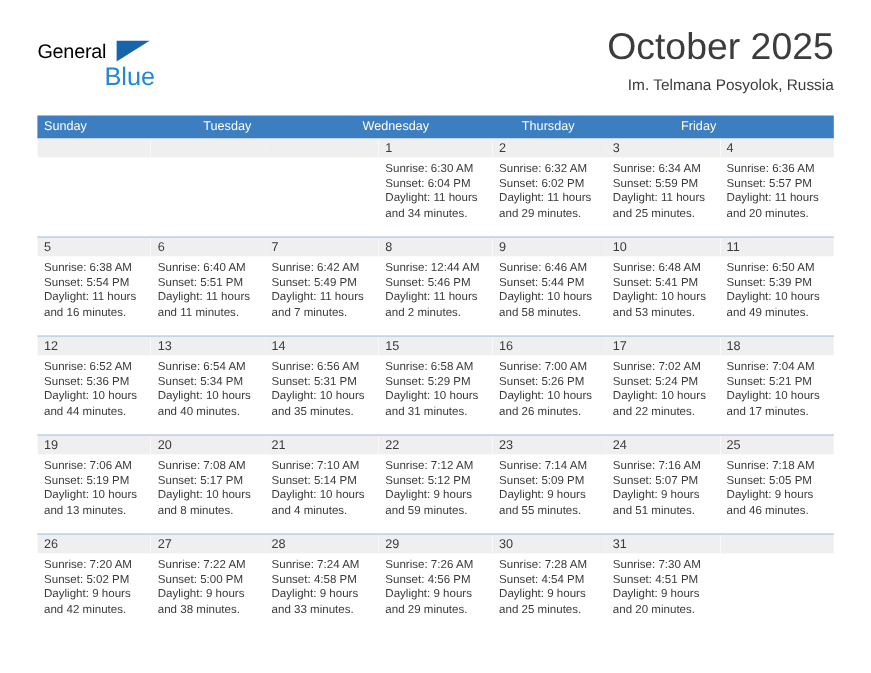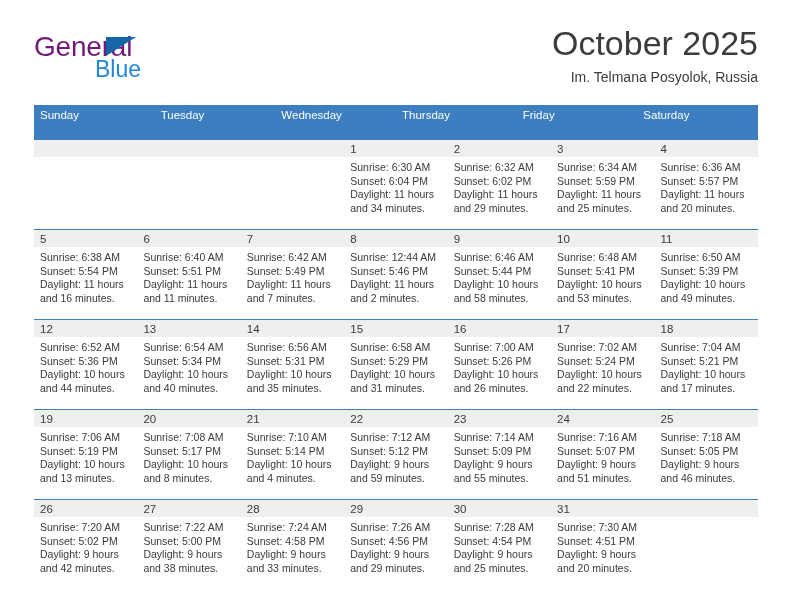--- a/index.html
+++ b/index.html
@@ -32,23 +32,23 @@
   }
   .brand {
     position: absolute;
     left: 0;
     top: 8px;
     width: 240px;
     height: 58px;
   }
   .brand-line1 {
     position: relative;
-    font-size: 28px;
+    font-size: 18px;
     letter-spacing: -0.2px;
-    color: #701a75;
+    color: #000000;
     line-height: 26px;
     height: 26px;
     white-space: nowrap;
   }
   .brand-tri {
     position: absolute;
     left: 72px;
     top: 3px;
     width: 0;
     height: 0;
@@ -89,21 +89,21 @@
   
   .calendar {
     position: absolute;
     left: 34px;
     top: 105px;
     width: 724px;
   }
   .dow-row {
     display: flex;
     background: #3c7ebf;
-    height: 35px;
+    height: 21px;
   }
   .dow {
     flex: 1 1 0;
     color: #ffffff;
     font-size: 11.5px;
     line-height: 21px;
     padding-left: 6px;
     box-sizing: border-box;
     white-space: nowrap;
   }
@@ -166,21 +166,20 @@
   </div>
 
   <div class="calendar">
 
     <div class="dow-row">
       <div class="dow">Sunday</div>
       <div class="dow">Tuesday</div>
       <div class="dow">Wednesday</div>
       <div class="dow">Thursday</div>
       <div class="dow">Friday</div>
-      <div class="dow">Saturday</div>
     </div>
 
     <div id="weeks-host">
         <div class="week">
           <div class="cell empty">
             <div class="cell-head"></div>
             <div class="cell-body">
               <div></div>
               <div></div>
               <div></div>

